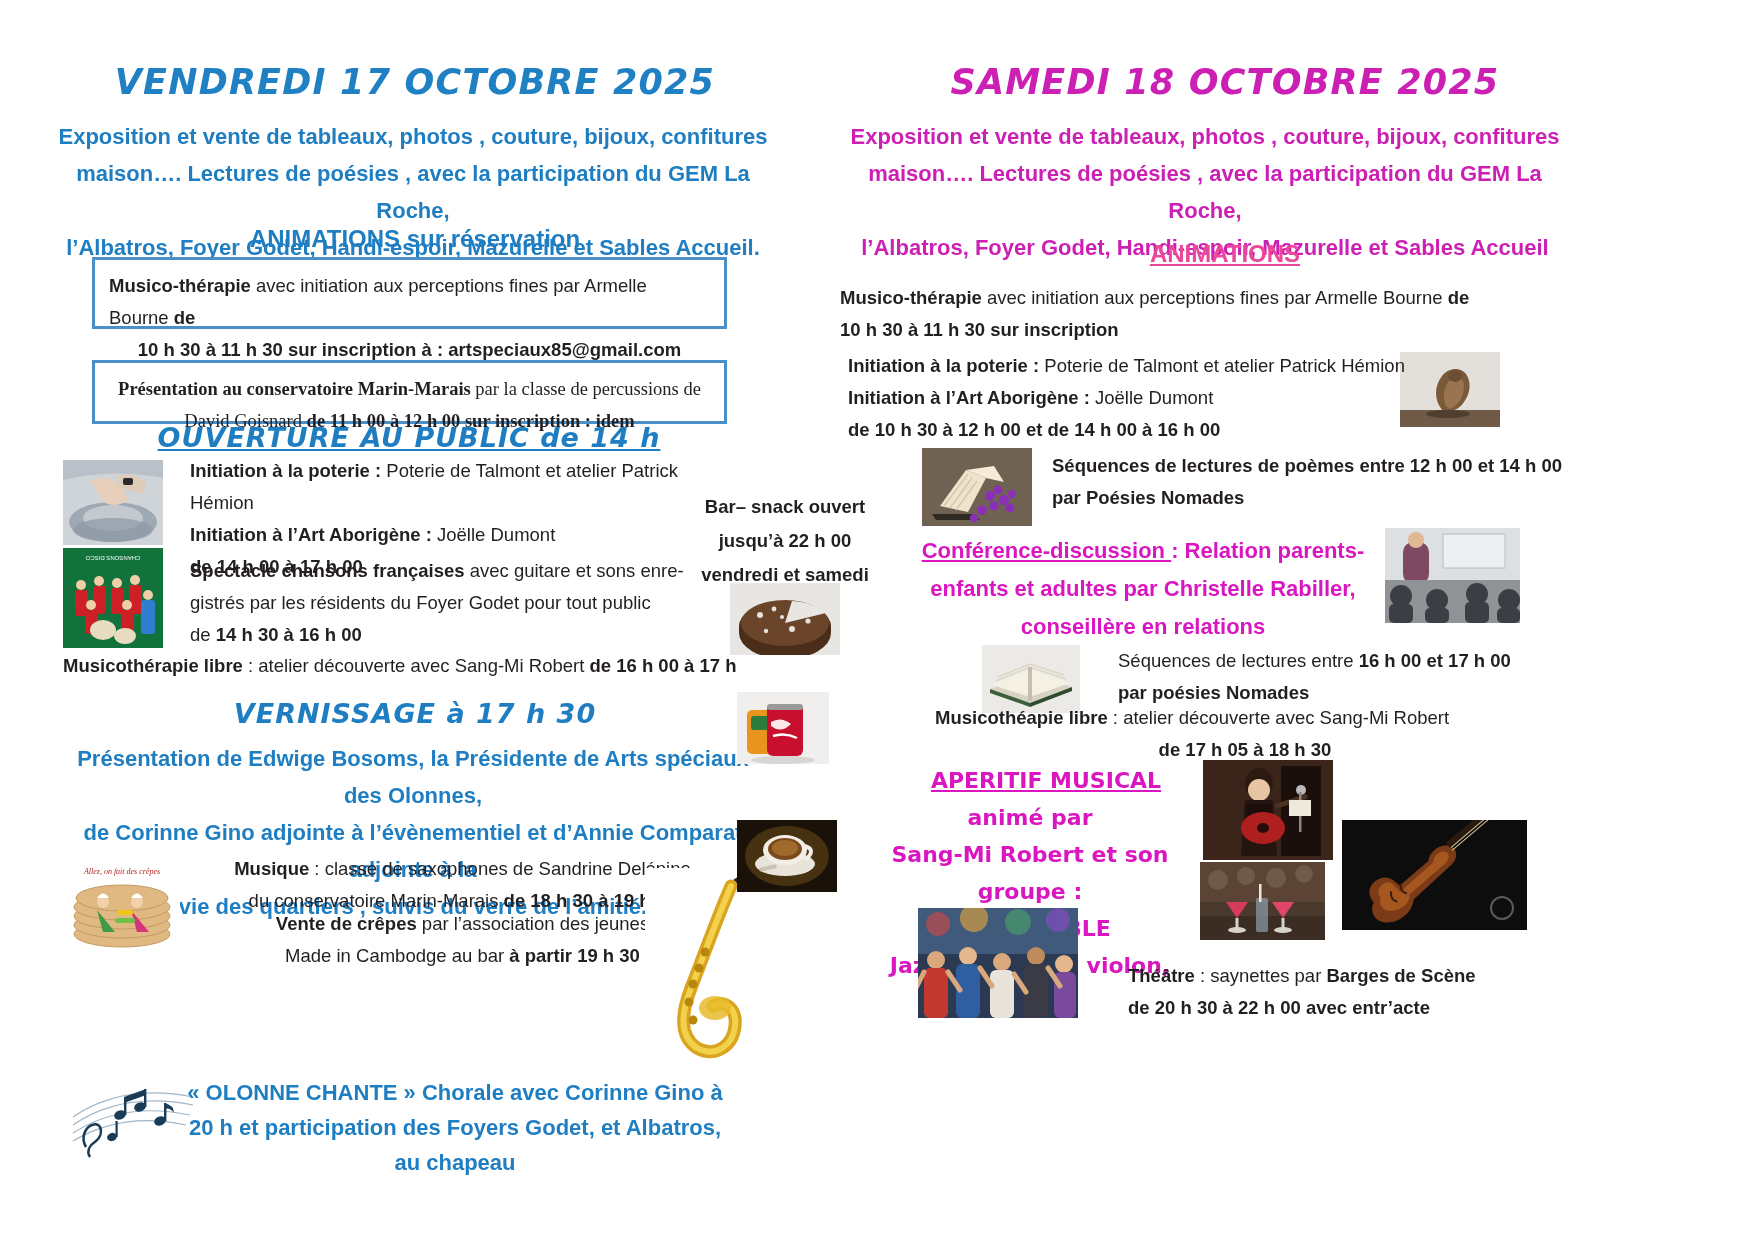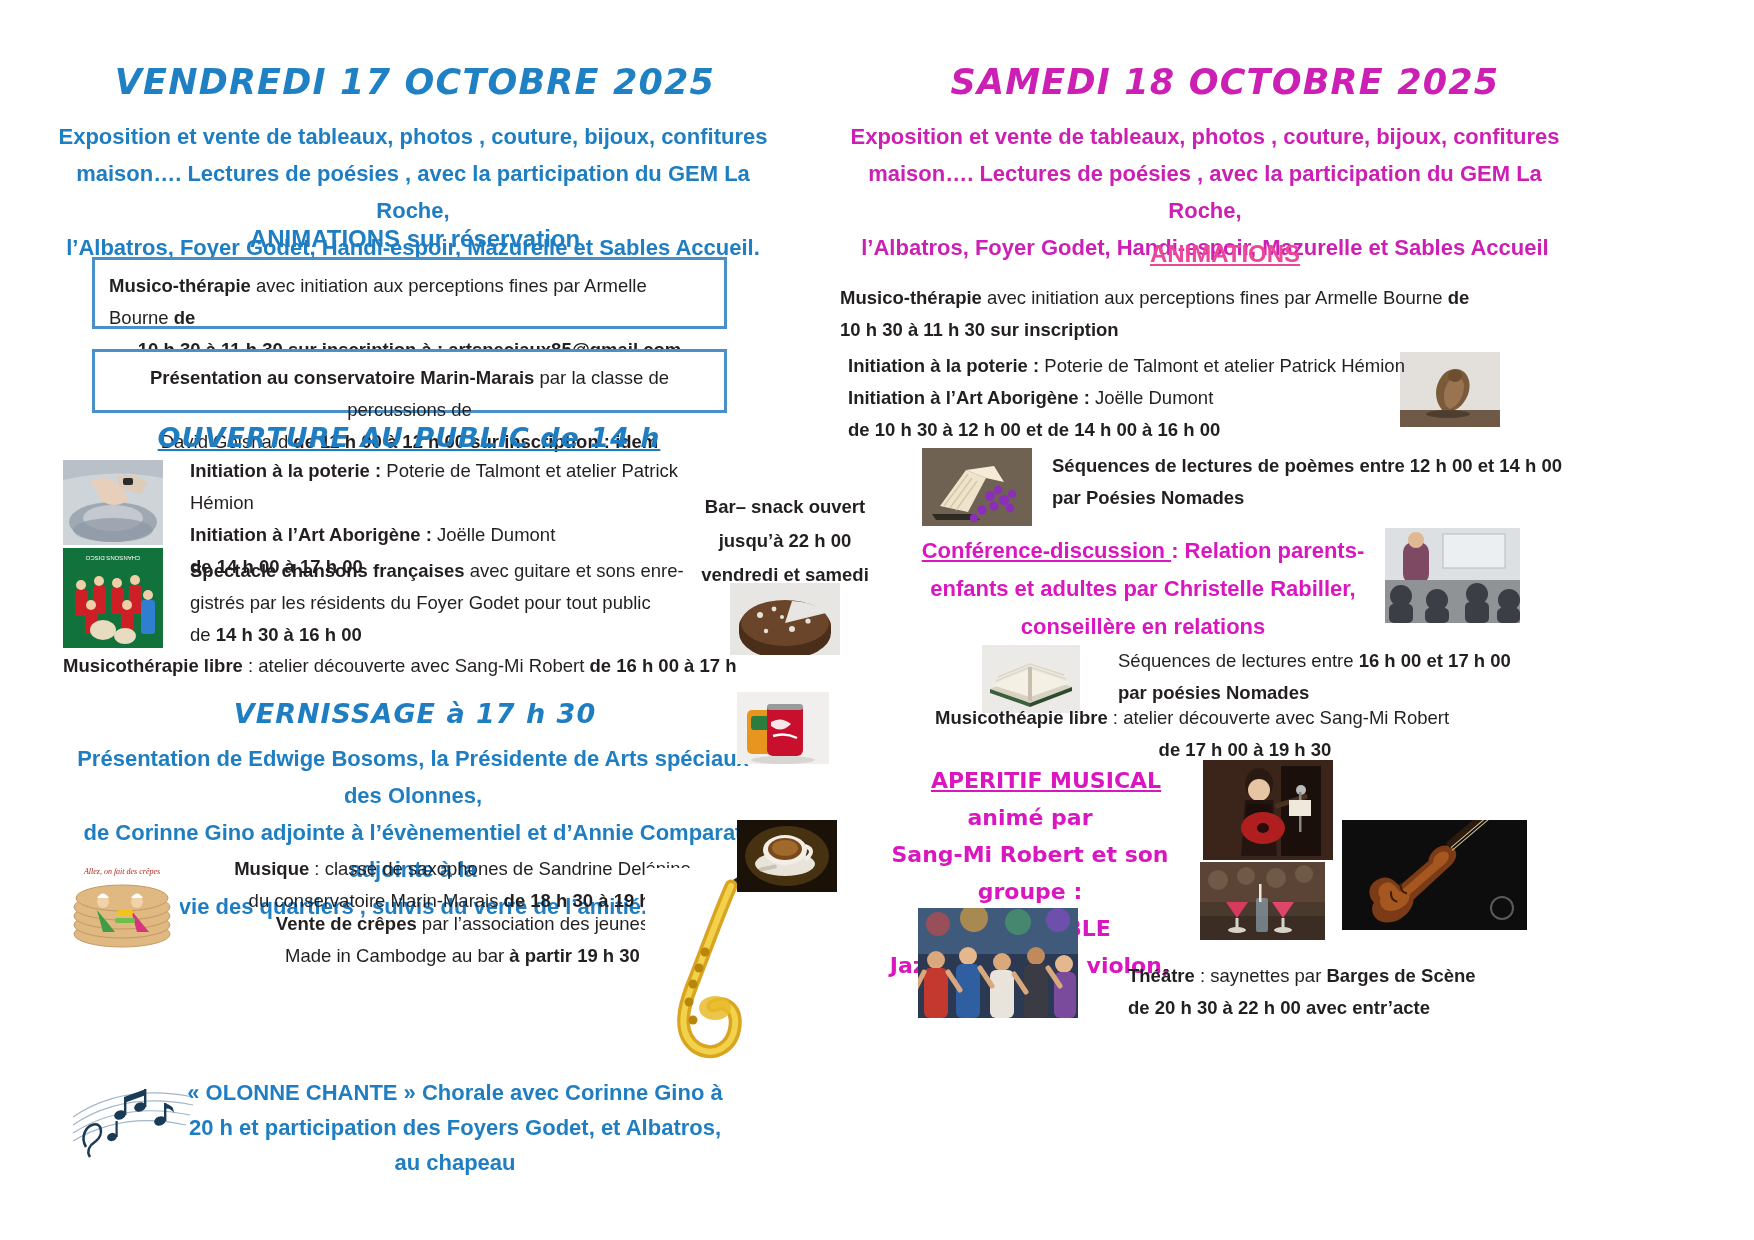--- a/index.html
+++ b/index.html
@@ -139,21 +139,21 @@
 
   <div class="blk resbox" style="left:92px; top:257px; width:635px; height:72px;">
     <div class="line left">
       <b>Musico-thérapie</b><span> avec initiation aux perceptions fines  par Armelle  Bourne </span><b>de</b>
     </div>
     <div class="line center">
       <b>10 h 30 à 11 h 30 sur inscription à :  artspeciaux85@gmail.com</b>
     </div>
   </div>
 
-  <div class="blk resbox" style="left:92px; top:349px; width:635px; height:64px;">
+  <div class="blk resbox" style="left:92px; top:360px; width:635px; height:64px;font-family:Liberation Serif, serif;">
     <div class="line center">
       <b>Présentation au conservatoire Marin-Marais</b><span> par la classe de percussions de</span>
     </div>
     <div class="line center">
       <span>David Goisnard </span><b>de 11 h 00 à 12 h 00 sur inscription : idem</b>
     </div>
   </div>
 
   <div class="blk big-head" style="left:64px; top:422px; width:690px;text-decoration:underline;">OUVERTURE AU PUBLIC de 14 h</div>
 
@@ -490,21 +490,21 @@
     <div>
       <b>par poésies Nomades</b>
     </div>
   </div>
 
   <div class="blk txt" style="left:935px; top:702px; width:620px;">
     <div>
       <b>Musicothéapie libre</b><span>  : atelier découverte avec Sang-Mi Robert</span>
     </div>
     <div style="text-align:center;">
-      <b>de 17 h 00 à 19 h 30</b>
+      <b>de 17 h 05 à 18 h 30</b>
     </div>
   </div>
 
   <div class="img" style="left:1203px; top:760px; width:130px; height:100px;">
     <svg viewBox="0 0 130 100" preserveAspectRatio="none" aria-hidden="true">
       <rect width="130" height="100" fill="#2a1a14"></rect>
       <rect x="0" y="0" width="130" height="100" fill="#3b241a"></rect>
       <rect x="78" y="6" width="40" height="90" fill="#1a0f0b"></rect>
       <ellipse cx="56" cy="24" rx="14" ry="16" fill="#2b1a12"></ellipse>
       <circle cx="56" cy="30" r="11" fill="#e6c4a4"></circle>

